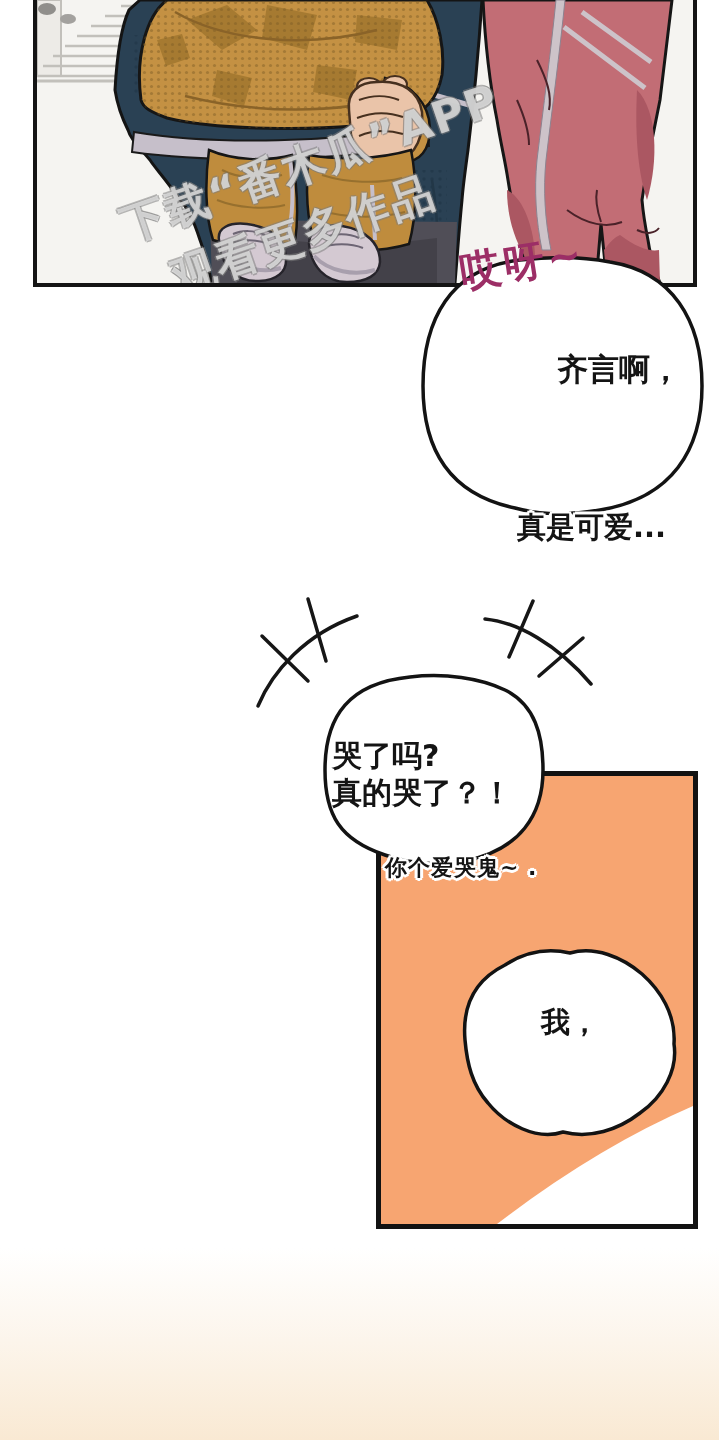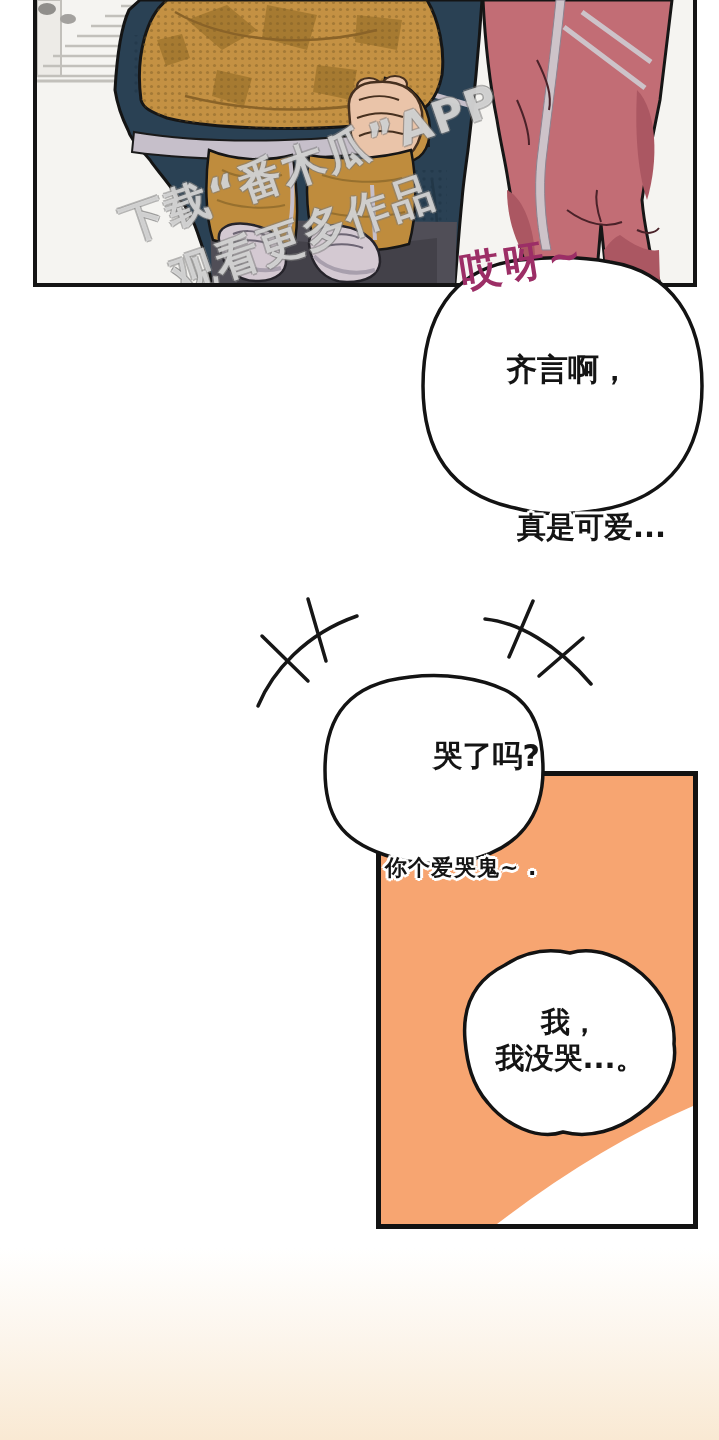--- a/index.html
+++ b/index.html
@@ -39,22 +39,22 @@
   }
   
   #overlay{left:0;top:0;z-index:3;pointer-events:none;}
   
   .txt{color:#141414;font-weight:800;z-index:4;}
   #sfx-aiya{
     left:456px;top:246px;width:170px;font-size:41px;letter-spacing:3px;
     color:var(--magenta,#9c2e66);transform:rotate(-9deg);transform-origin:0 0;
     z-index:4;font-weight:800;white-space:nowrap;
   }
-  #bubble1-text{left:428px;top:350px;width:280px;text-align:center;font-size:31px;line-height:38px;}
-  #bubble2-text{left:320px;top:737px;width:220px;text-align:right;font-size:30px;line-height:37px;}
+  #bubble1-text{left:401px;top:350px;width:280px;text-align:right;font-size:31px;line-height:38px;}
+  #bubble2-text{left:332px;top:737px;width:220px;text-align:left;font-size:30px;line-height:37px;}
   #bubble3-text{left:462px;top:1004px;width:216px;text-align:center;font-size:29px;line-height:36px;}
   .halo{
     text-shadow:-2px -2px 0 #fff,2px -2px 0 #fff,-2px 2px 0 #fff,2px 2px 0 #fff,
                 -3px 0 0 #fff,3px 0 0 #fff,0 -3px 0 #fff,0 3px 0 #fff;
   }
   #caption1{left:517px;top:508px;font-size:29px;white-space:nowrap;}
   #caption2{left:385px;top:853px;font-size:22px;letter-spacing:1px;white-space:nowrap;}
   
   #bottom-gradient{
     left:0;top:1248px;width:719px;height:192px;z-index:0;
@@ -212,20 +212,20 @@
 <div class="abs" id="sfx-aiya">哎呀~</div>
 
 <div class="abs txt" id="bubble1-text">
   <div>齐言啊，</div>
 </div>
 
 <div class="abs txt halo" id="caption1">真是可爱...</div>
 
 <div class="abs txt" id="bubble2-text">
   <div>哭了吗?</div>
+  <div>真的哭了？！</div>
 </div>
 
 <div class="abs txt halo" id="caption2">你个爱哭鬼~ .</div>
 
 <div class="abs txt" id="bubble3-text">
   <div>我，</div>
-  <div>我没哭...。</div>
 </div>
 
 </body></html>

